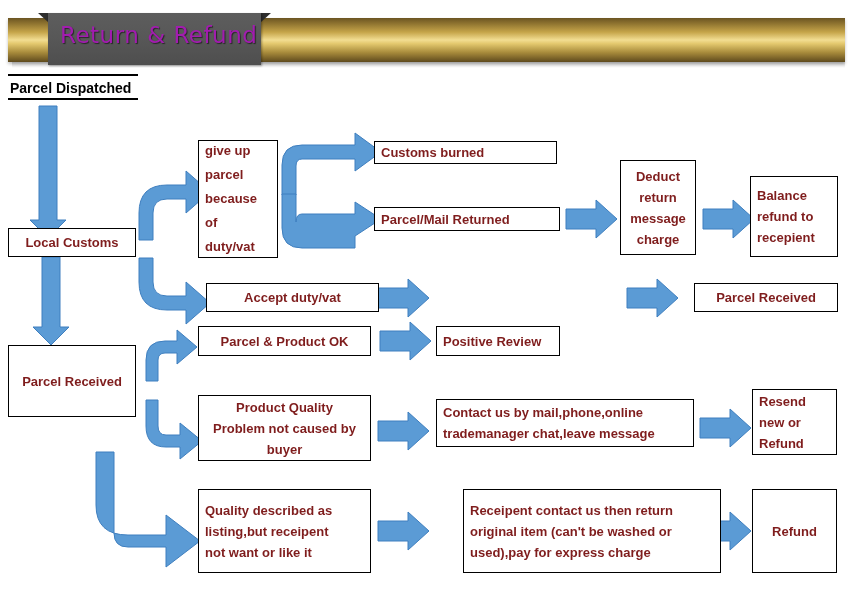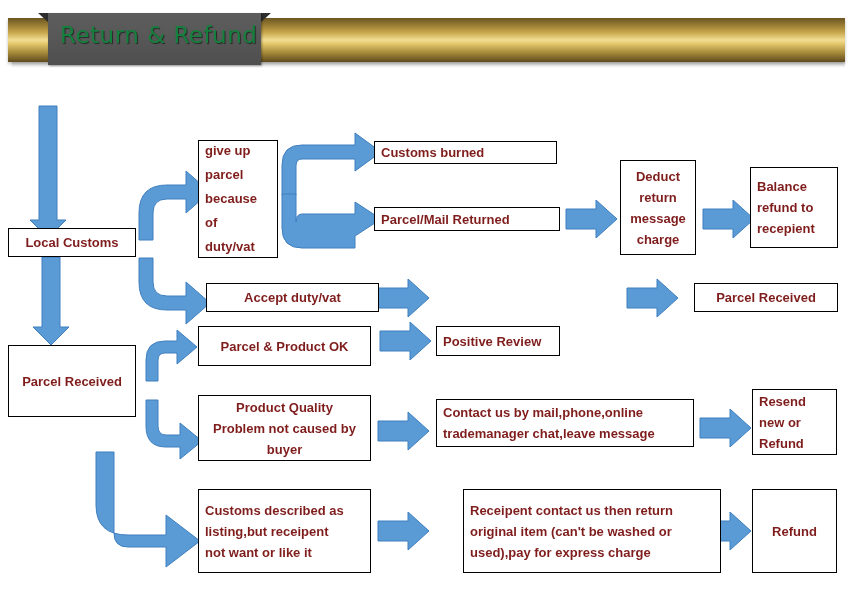--- a/index.html
+++ b/index.html
@@ -72,21 +72,21 @@
   }
   .ribbon-title {
     position: absolute;
     left: 60px;
     top: 22px;
     width: 200px;
     font-family: "DejaVu Sans", sans-serif;
     font-size: 23px;
     font-weight: 400;
     letter-spacing: 0.5px;
-    color: #15803d;
+    color: #a21caf;
     text-shadow: 1px 1px 1px rgba(0,0,0,0.55);
     white-space: nowrap;
   }
 
   
   .node {
     position: absolute;
     box-sizing: border-box;
     border: 1px solid #000000;
     background: #ffffff;
@@ -185,20 +185,23 @@
 
     <polygon class="arw" points="700,418 730,418 730,409 751,428 730,447 730,438 700,438"></polygon>
 
     <polygon class="arw" points="380,331 410,331 410,322 431,341 410,360 410,351 380,351"></polygon>
 
     <polygon class="arw" points="378,521 408,521 408,512 429,531 408,550 408,541 378,541"></polygon>
 
     <polygon class="arw" points="700,521 730,521 730,512 751,531 730,550 730,541 700,541"></polygon>
   </svg>
 
+  <div class="banner-node" style="left:8px; top:74px; width:130px; height:26px;">
+    <span>Parcel Dispatched</span>
+  </div>
 
   <div class="node center" style="left:8px; top:228px; width:128px; height:29px;">
     <span>Local Customs</span>
   </div>
 
   <div class="node center" style="left:8px; top:345px; width:128px; height:72px;">
     <span>Parcel Received</span>
   </div>
 
   <div class="node left" style="left:198px; top:140px; width:80px; height:118px; line-height:24px;">
@@ -206,32 +209,32 @@
     <span>parcel</span>
     <span>because</span>
     <span>of</span>
     <span>duty/vat</span>
   </div>
 
   <div class="node center" style="left:206px; top:283px; width:173px; height:29px;">
     <span>Accept duty/vat</span>
   </div>
 
-  <div class="node center" style="left:198px; top:326px; width:173px; height:40px;">
+  <div class="node center" style="left:198px; top:326px; width:173px; height:30px;">
     <span>Parcel &amp; Product OK</span>
   </div>
 
   <div class="node center clip" style="left:198px; top:395px; width:173px; height:66px;">
     <span>Product Quality</span>
     <span>Problem not caused by</span>
     <span>buyer</span>
   </div>
 
   <div class="node left" style="left:198px; top:489px; width:173px; height:84px;">
-    <span>Customs described as</span>
+    <span>Quality described as</span>
     <span>listing,but receipent</span>
     <span>not want or like it</span>
   </div>
 
   <div class="node left" style="left:374px; top:141px; width:183px; height:23px;">
     <span>Customs burned</span>
   </div>
 
   <div class="node left" style="left:374px; top:207px; width:186px; height:24px;">
     <span>Parcel/Mail Returned</span>
@@ -253,21 +256,21 @@
     <span>used),pay for express charge</span>
   </div>
 
   <div class="node center" style="left:620px; top:160px; width:76px; height:95px;">
     <span>Deduct</span>
     <span>return</span>
     <span>message</span>
     <span>charge</span>
   </div>
 
-  <div class="node left" style="left:750px; top:167px; width:88px; height:81px;">
+  <div class="node left" style="left:750px; top:176px; width:88px; height:81px;">
     <span>Balance</span>
     <span>refund to</span>
     <span>recepient</span>
   </div>
 
   <div class="node center" style="left:694px; top:283px; width:144px; height:29px;">
     <span>Parcel Received</span>
   </div>
 
   <div class="node left" style="left:752px; top:389px; width:85px; height:66px;">

